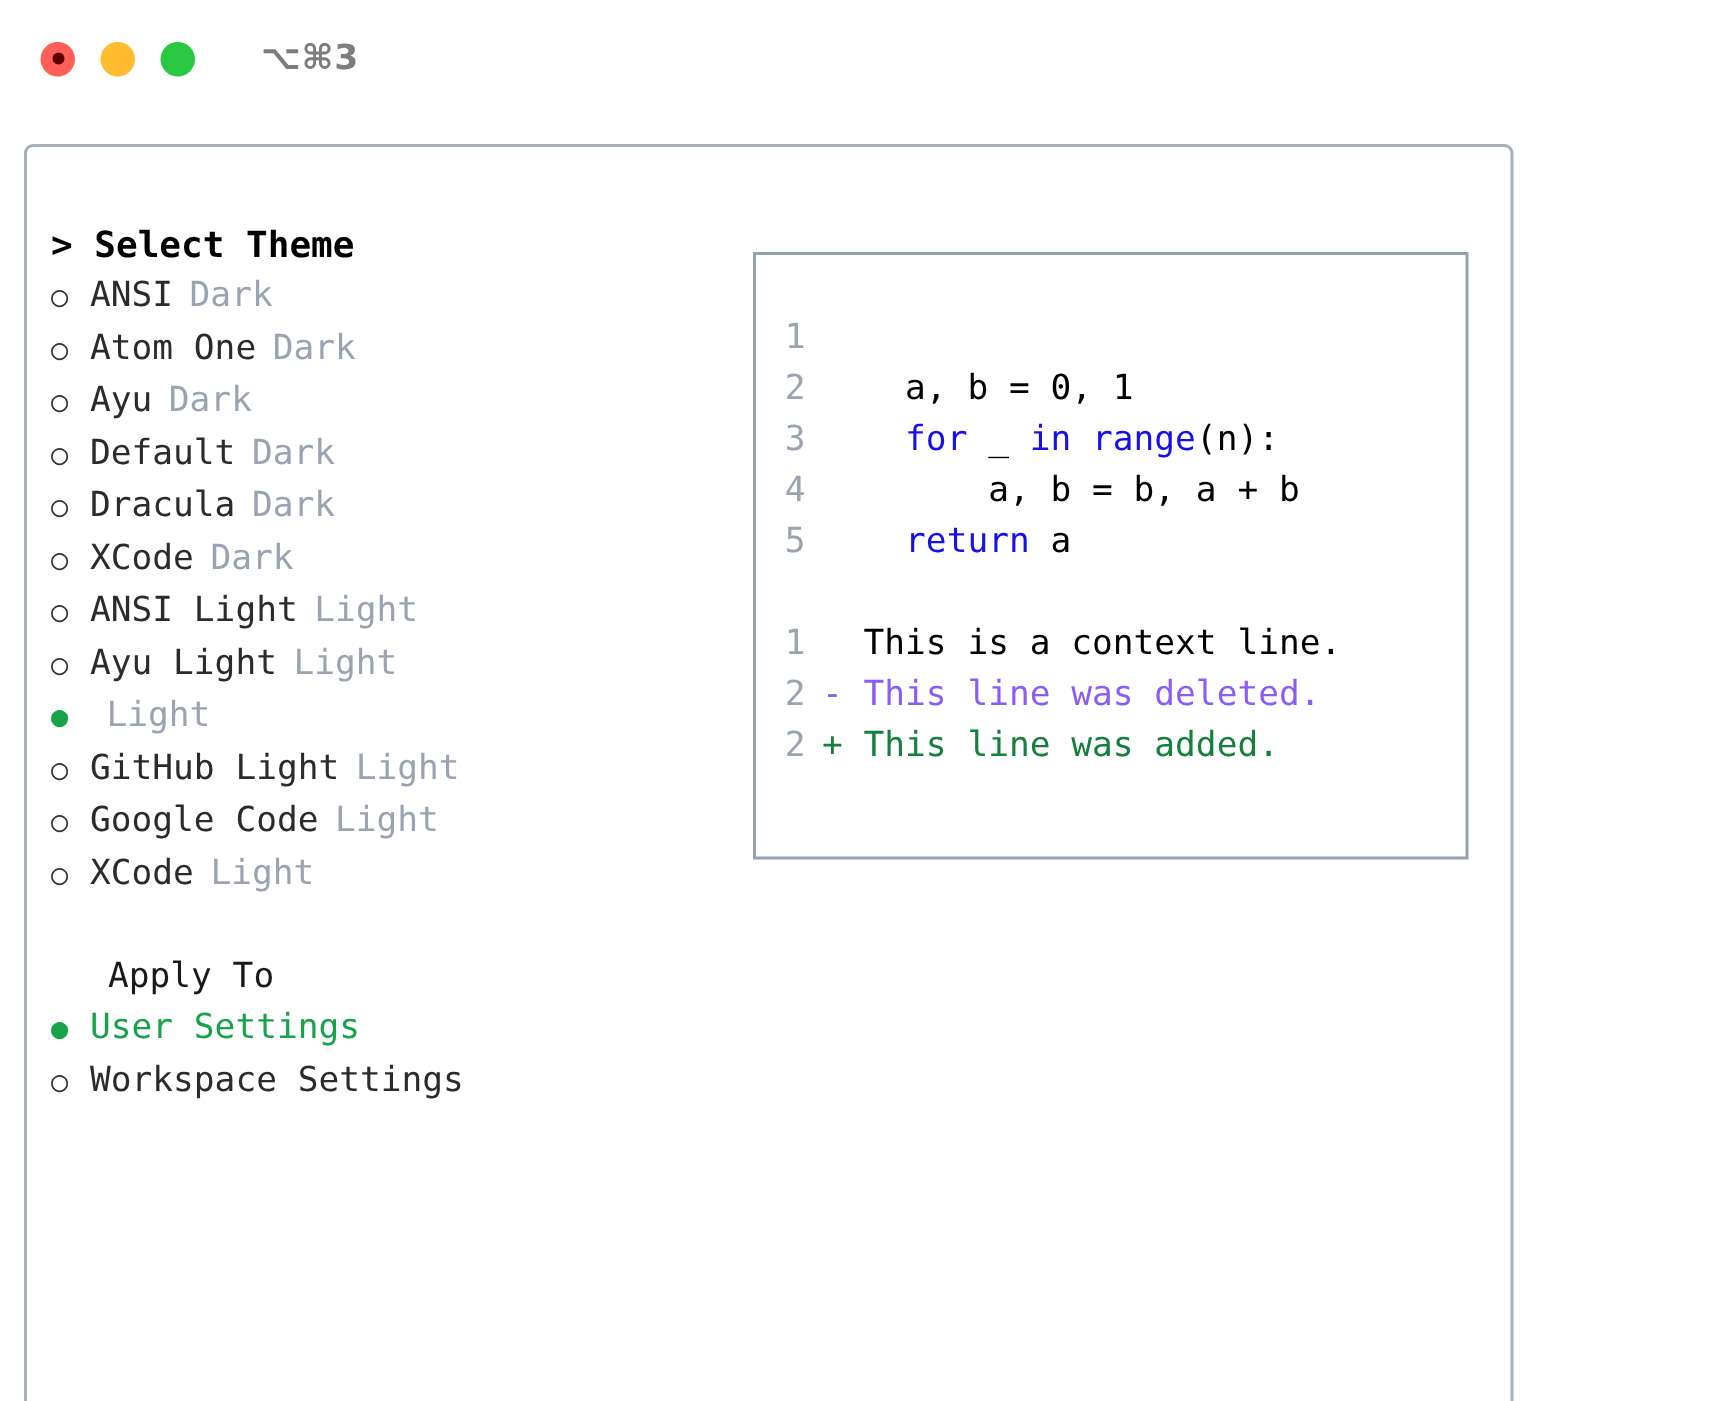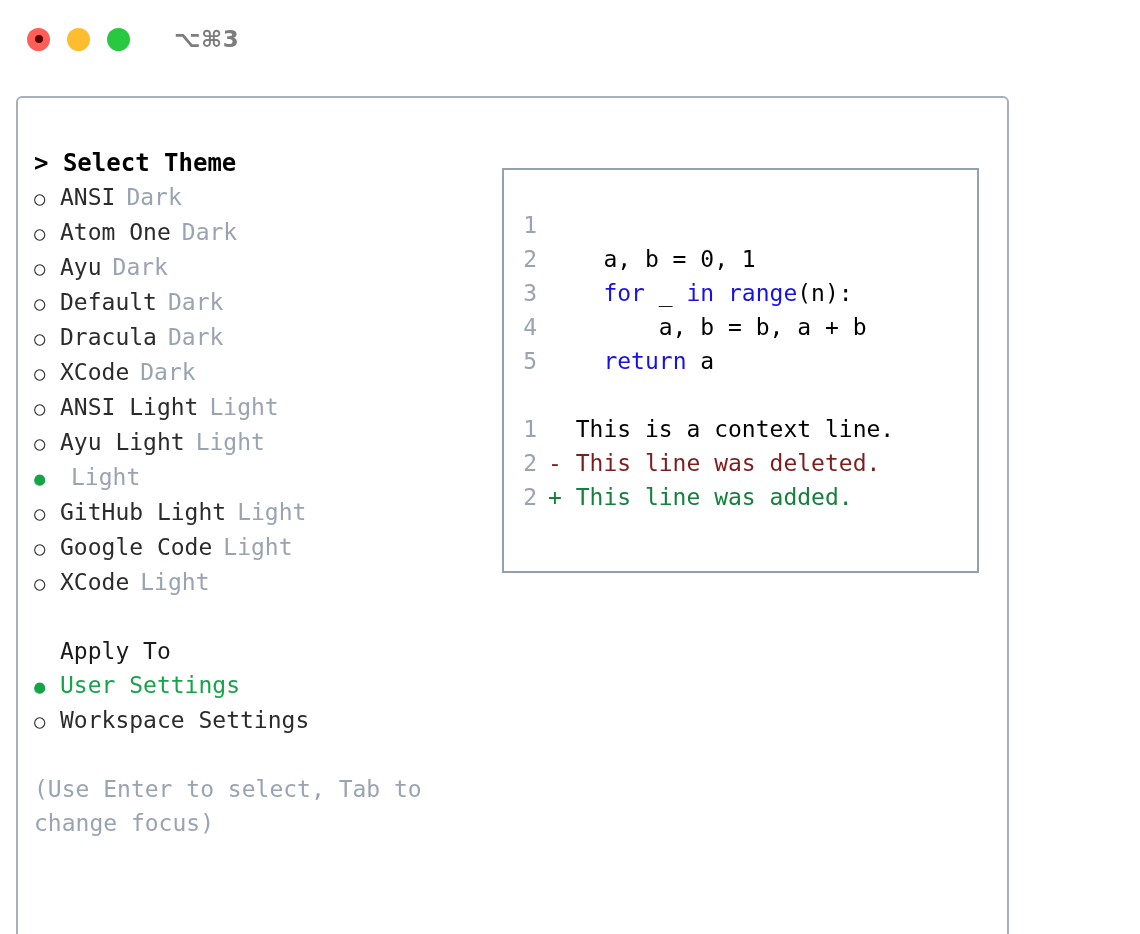--- a/index.html
+++ b/index.html
@@ -124,21 +124,21 @@
   }
   .opt-variant {
     color: #9aa3b2;
     margin-left: 11px;
   }
 
   .group-heading {
     font-size: 23px;
     color: #1a1a1a;
     line-height: 34px;
-    margin-left: 26px;
+    margin-left: 38px;
     white-space: pre;
   }
 
   .spacer-block { height: 34px; }
 
   .hint {
     margin-top: 34px;
     font-size: 23px;
     color: #9aa3b2;
     line-height: 34px;
@@ -184,21 +184,21 @@
     box-sizing: border-box;
   }
   .code-text { color: #000000; }
 
   .tok-kw  { color: #1810e8; }
   .tok-fn  { color: #aa0b0b; }
   .tok-pl  { color: #000000; }
 
   .diff-gap { height: 34px; }
   .diff-ctx { color: #000000; }
-  .diff-del { color: #7f1d1d; }
+  .diff-del { color: #8b5cf6; }
   .diff-add { color: #15803d; }
 </style>
 </head>
 <body>
 
 <div class="window">
 
   <div class="titlebar">
     <div class="lights">
       <span class="light light-red">
@@ -231,21 +231,20 @@
           </div>
 
         <div class="spacer-block"></div>
 
         <div class="group-heading">Apply To</div>
         <div id="apply-list">
             <div class="opt-row selected"><span class="opt-marker filled">●</span><span class="opt-label">User Settings</span></div>
             <div class="opt-row"><span class="opt-marker">○</span><span class="opt-label">Workspace Settings</span></div>
           </div>
 
-        <div class="hint">(Use Enter to select, Tab to change focus)</div>
       </div>
 
       <div class="right-col">
         <div class="preview-box">
           <div id="code-block">
               <div class="code-line"><span class="ln">1</span></div>
               <div class="code-line"><span class="ln">2</span><span class="code-text"><span class="tok-pl">    a, b = 0, 1</span></span></div>
               <div class="code-line"><span class="ln">3</span><span class="code-text"><span class="tok-pl">    </span><span class="tok-kw">for</span><span class="tok-pl"> _ </span><span class="tok-kw">in range</span><span class="tok-pl">(n):</span></span></div>
               <div class="code-line"><span class="ln">4</span><span class="code-text"><span class="tok-pl">        a, b = b, a + b</span></span></div>
               <div class="code-line"><span class="ln">5</span><span class="code-text"><span class="tok-pl">    </span><span class="tok-kw">return</span><span class="tok-pl"> a</span></span></div>

